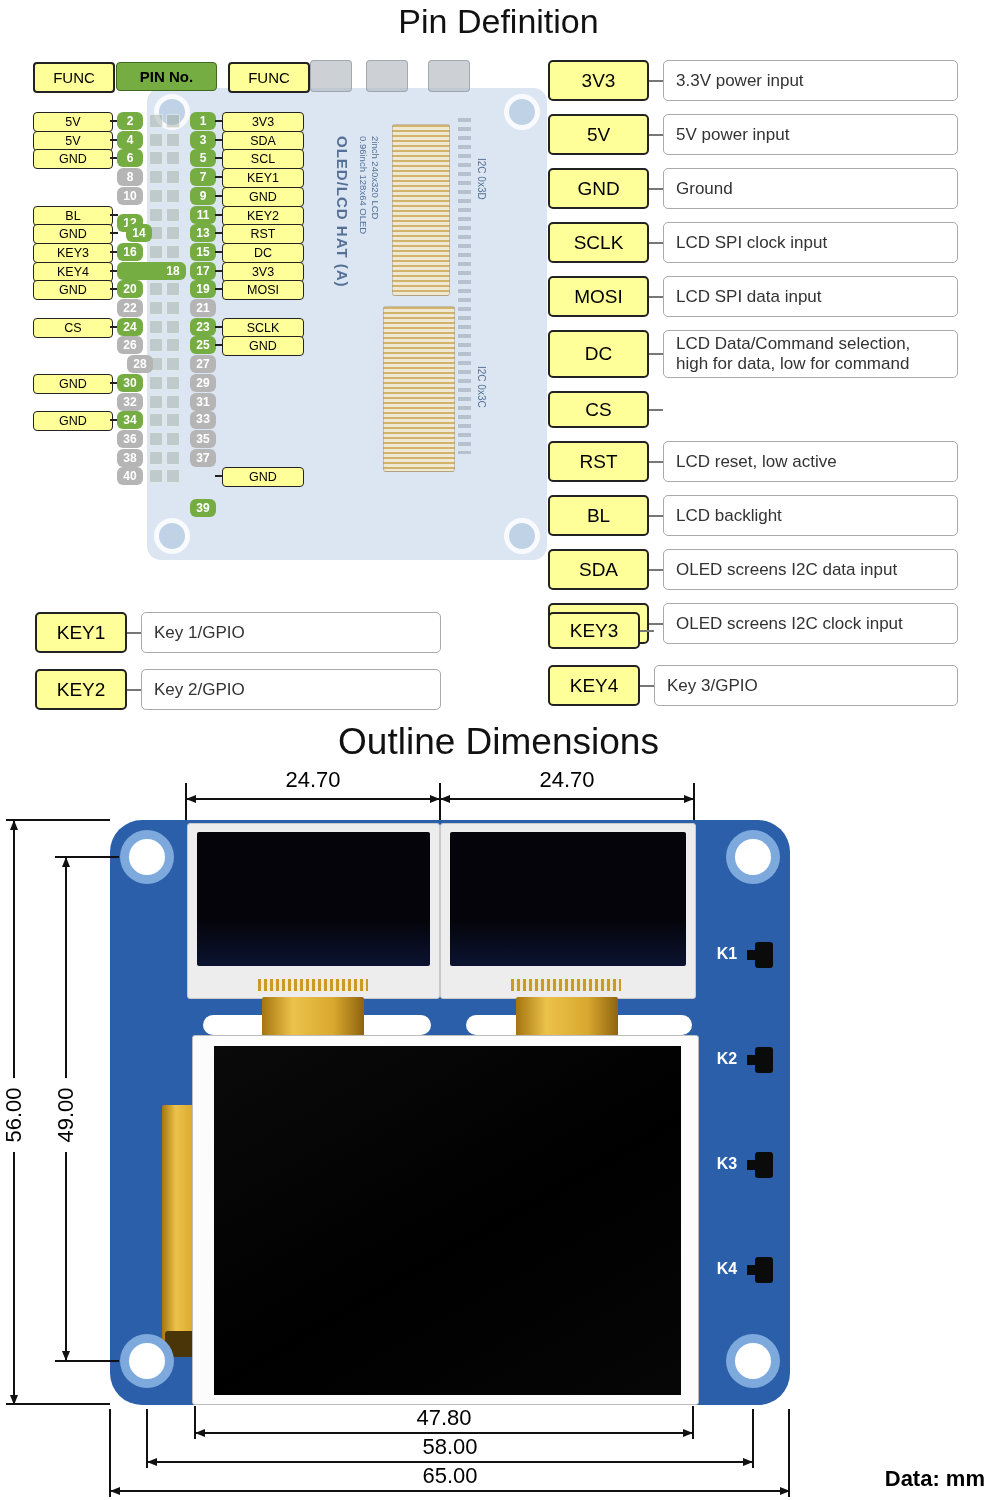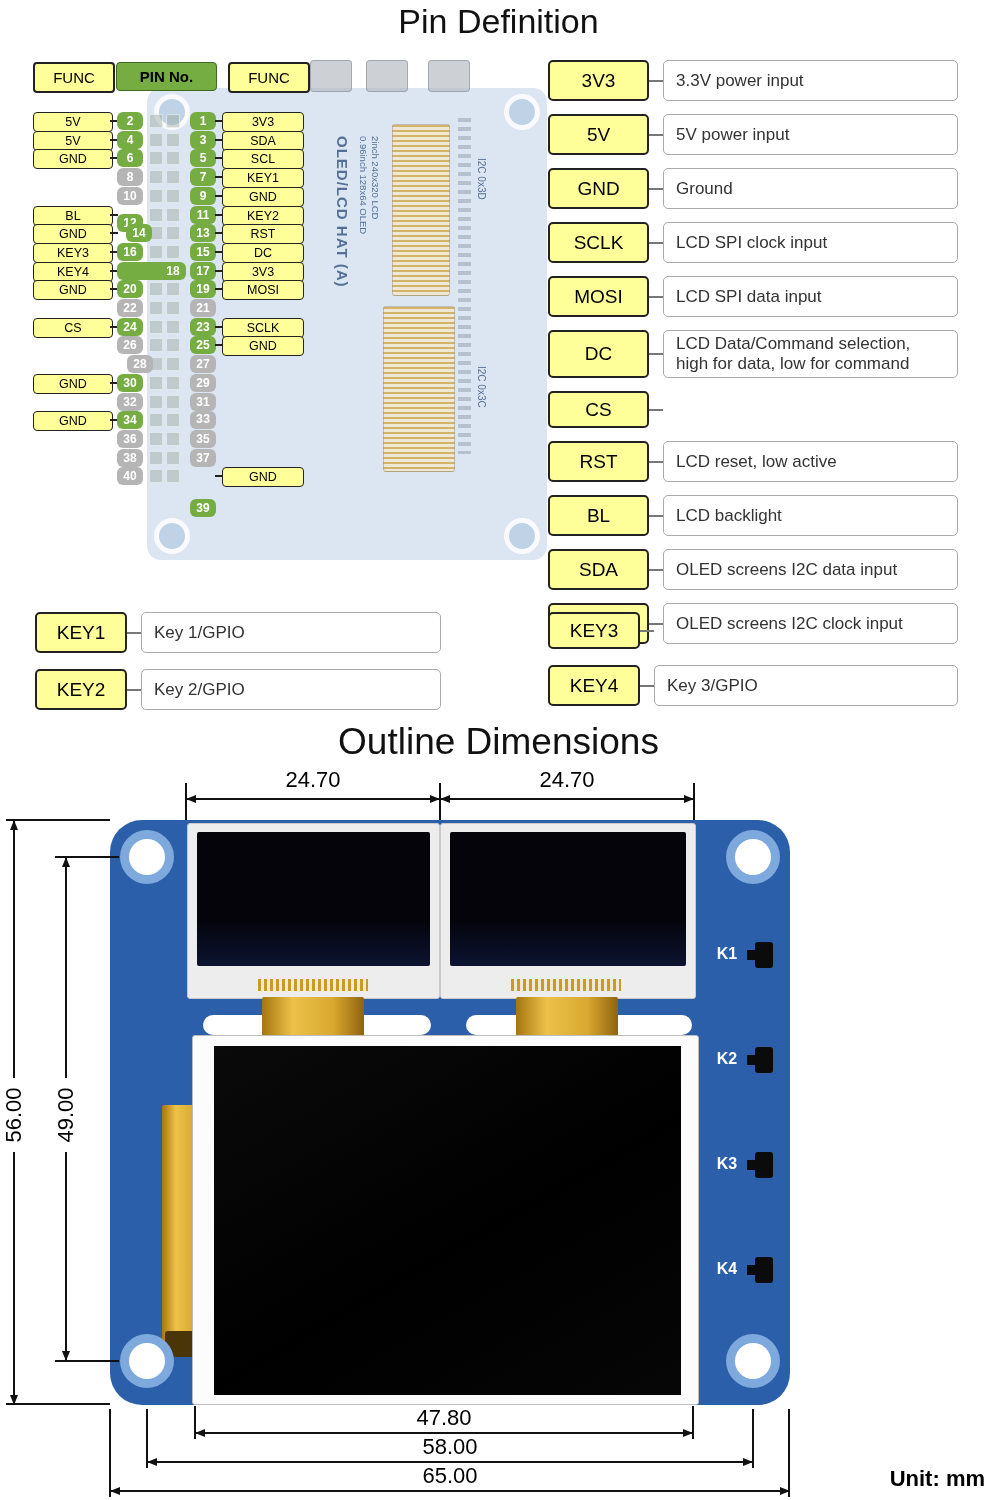--- a/index.html
+++ b/index.html
@@ -391,14 +391,14 @@
   <div class="ar ar-l" style="left:147px;top:743px;"></div>
   <div class="ar ar-r" style="left:743px;top:743px;"></div>
 
   <div class="dim-label" style="left:110px;top:748px;width:680px;">65.00</div>
   <div class="ext-v" style="left:109px;top:694px;height:88px;"></div>
   <div class="ext-v" style="left:788px;top:694px;height:88px;"></div>
   <div class="dline-h" style="left:110px;top:775px;width:680px;"></div>
   <div class="ar ar-l" style="left:110px;top:772px;"></div>
   <div class="ar ar-r" style="left:780px;top:772px;"></div>
 
-  <div class="unit">Unit: mm</div>
+  <div class="unit">Data: mm</div>
 </div>
 
 </body></html>

